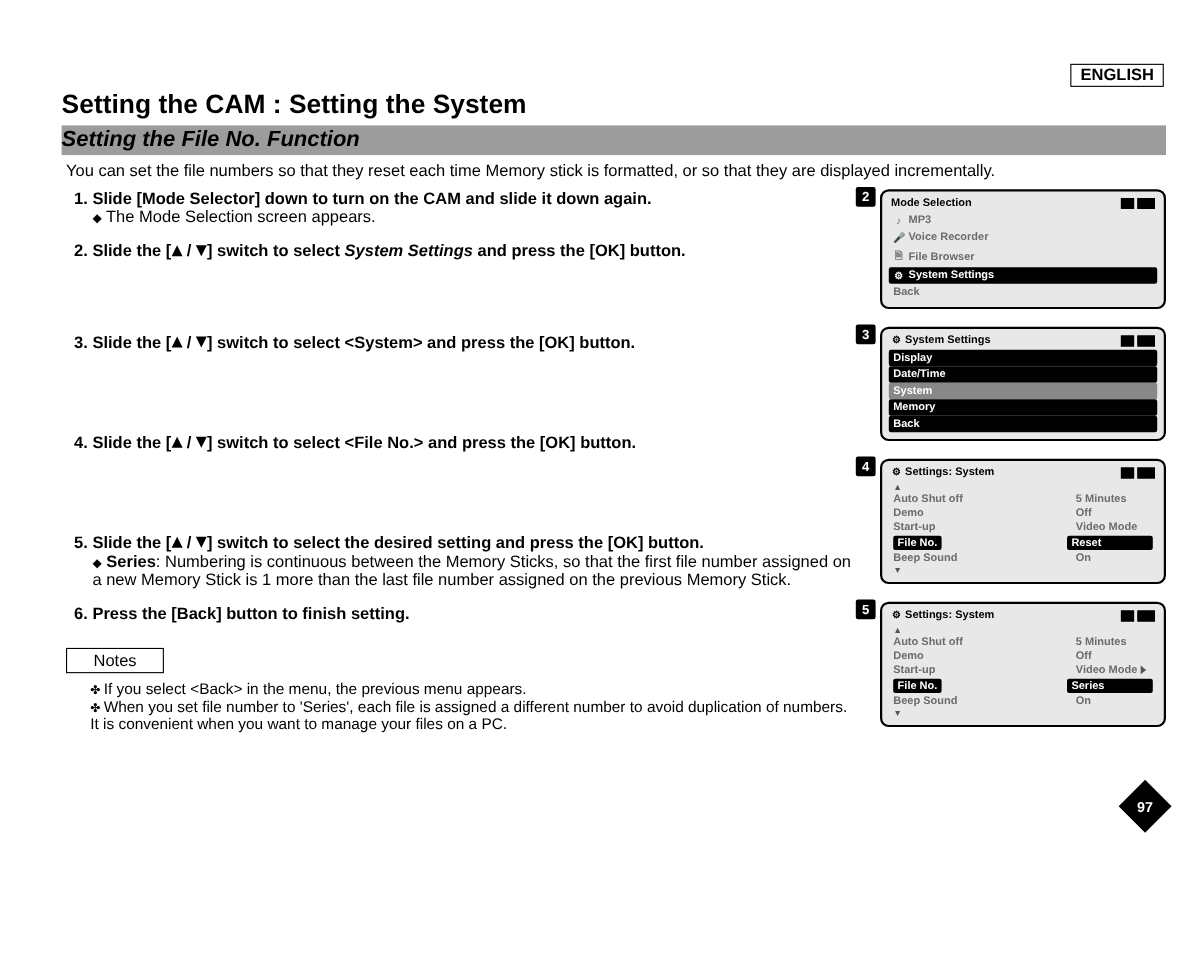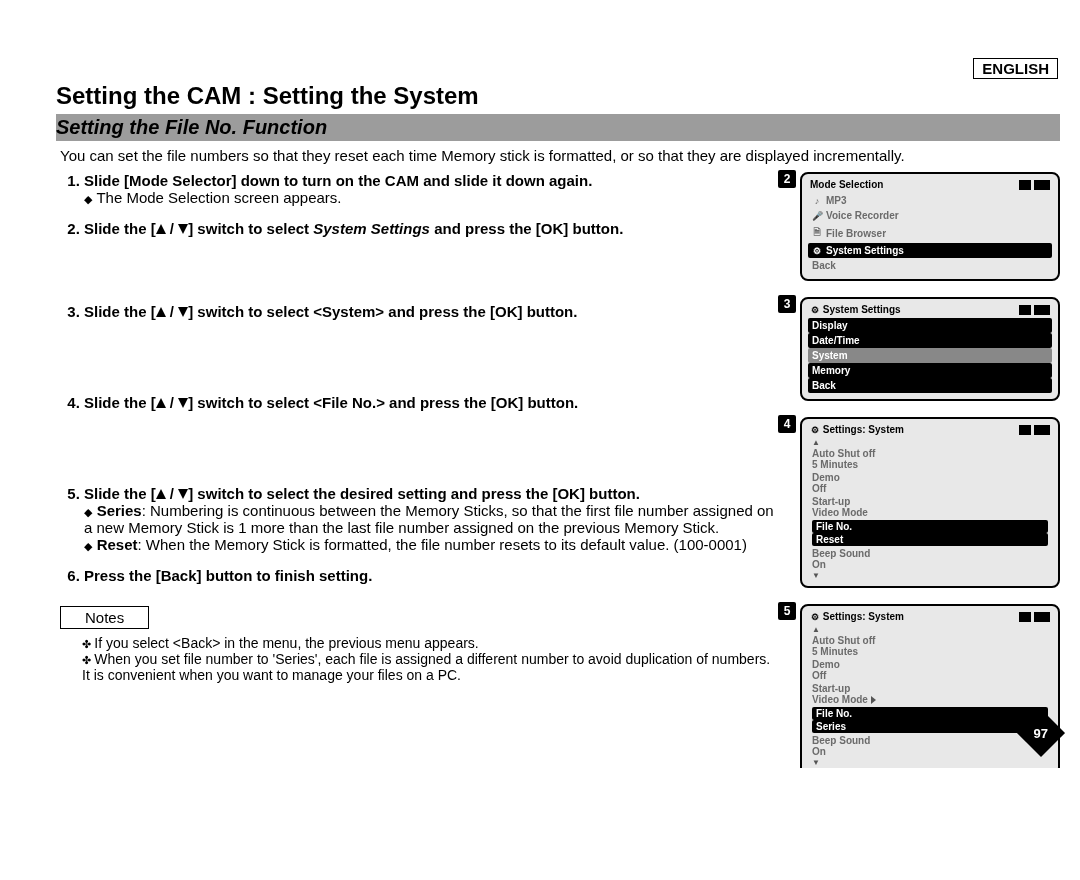--- a/index.html
+++ b/index.html
@@ -162,21 +162,20 @@
     border-radius: 2px;
   }
   .mi-icon { width: 10px; display: inline-block; text-align: center; font-size: 9px; }
   .settings-row {
     display: flex;
     justify-content: space-between;
     padding: 1px 4px;
     color: #6b6b6b;
     font-weight: bold;
     font-size: 10px;
-    flex-direction: column;
   }
   .settings-row.sel > span {
     background: #000;
     color: #fff;
     padding: 1px 4px;
     border-radius: 2px;
   }
   .settings-row .v { text-align: left; min-width: 70px; }
   .settings-row.sel .v.selbox {
     background:#000; color:#fff;
@@ -234,24 +233,20 @@
         </li>
         <li>
           <span>Slide the [</span><span class="arrow-up"></span> / <span class="arrow-down"></span><span>] switch to select &lt;File No.&gt; and press the [OK] button.</span>
           <div class="step-gap2"></div>
         </li>
         <li>
           <span>Slide the [</span><span class="arrow-up"></span> / <span class="arrow-down"></span><span>] switch to select the desired setting and press the [OK] button.</span>
           <span class="sub" style="padding-left:0;">
             <span class="diamond">◆</span>
             <b>Series</b><span>: Numbering is continuous between the Memory Sticks, so that the first file number assigned on a new Memory Stick is 1 more than the last file number assigned on the previous Memory Stick.</span>
-          </span>
-          <span class="sub">
-            <span class="diamond">◆</span>
-            <b>Reset</b><span>: When the Memory Stick is formatted, the file number resets to its default value. (100-0001)</span>
           </span>
         </li>
         <li>Press the [Back] button to finish setting.</li>
       </ol>
       <div class="notes-box">Notes</div>
       <ul class="notes">
         <li>If you select &lt;Back&gt; in the menu, the previous menu appears.</li>
         <li>When you set file number to 'Series', each file is assigned a different number to avoid duplication of numbers. It is convenient when you want to manage your files on a PC.</li>
       </ul>
     </div>

